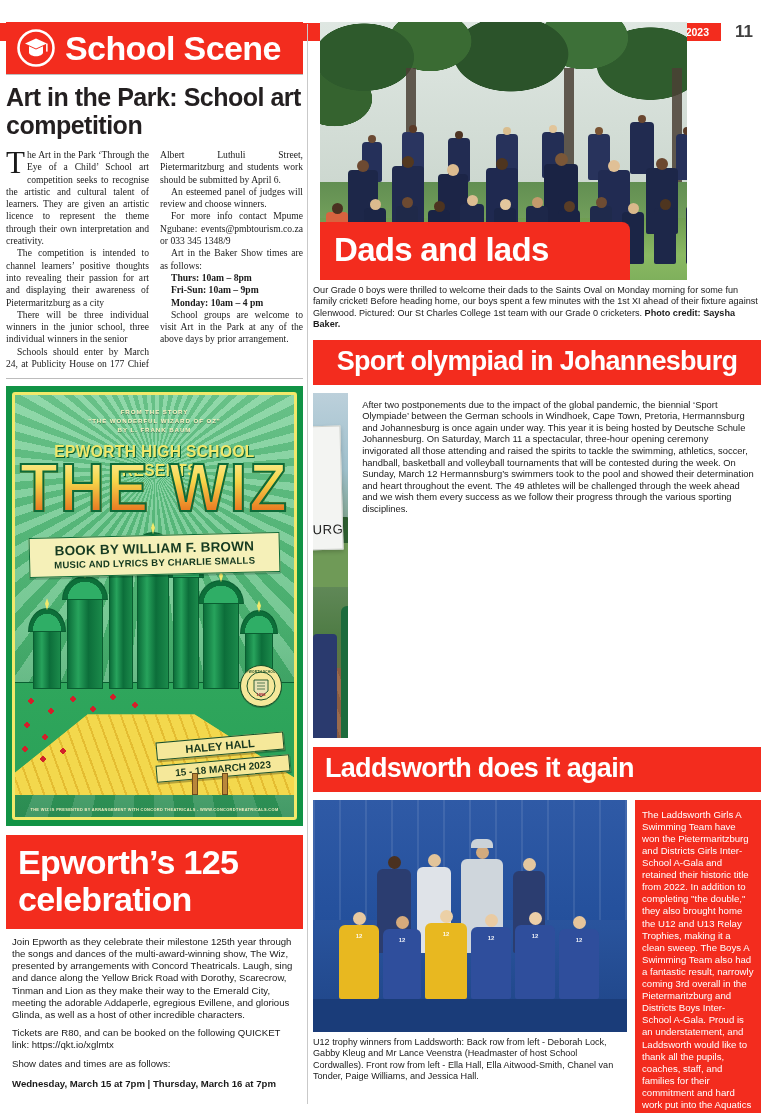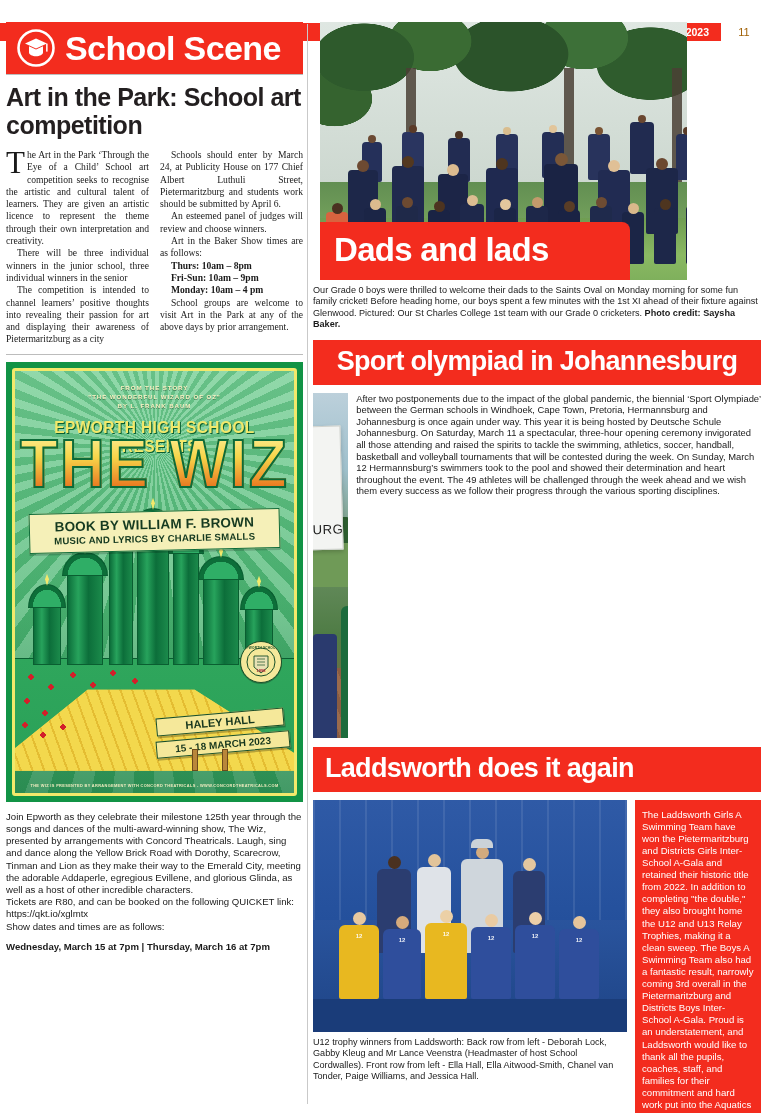--- a/index.html
+++ b/index.html
@@ -39,23 +39,23 @@
     font-size: 10.5px;
     font-weight: bold;
     color: #ffffff;
     padding-right: 12px;
     white-space: nowrap;
   }
   .topbar-page {
     width: 46px;
     height: 18px;
     background: #ffffff;
-    color: #a16207;
-    font-size: 11px;
-    font-weight: normal;
+    color: #404040;
+    font-size: 17px;
+    font-weight: bold;
     display: flex;
     align-items: center;
     justify-content: center;
   }
 
   
   .page {
     position: absolute;
     left: 0; top: 18px;
     width: 767px;
@@ -158,21 +158,21 @@
     border-top: 1px solid #bcbcbc;
     margin: 8px 0 7px 0;
   }
 
   
   .sans-body {
     font-size: 9.6px;
     line-height: 12.2px;
     color: #1a1a1a;
   }
-  .sans-body p { margin: 0; }
+  .sans-body p { margin: 6px; }
   .sans-body p.b { font-weight: bold; }
   .caption {
     font-size: 9.1px;
     line-height: 11.4px;
     color: #1a1a1a;
     margin: 5px 0 0 0;
   }
   .caption b { font-weight: bold; }
 
   
@@ -506,24 +506,25 @@
           <rect x="30.1" y="15.6" width="1.5" height="8" fill="#ffffff"></rect>
         </svg>
       </div>
       <div class="masthead-title">School Scene</div>
     </div>
 
     <h1 class="hl-black">Art in the Park: School art competition</h1>
 
     <div class="serif-cols">
       <p class="first dropcap">The Art in the Park ‘Through the Eye of a Child’ School art competition seeks to recognise the artistic and cultural talent of learners. They are given an artistic licence to represent the theme through their own interpretation and creativity.</p>
+      <p>The competition is intended to channel learners’ positive thoughts into revealing their passion for art and displaying their awareness of Pietermaritzburg as a city</p>
       <p>There will be three individual winners in the junior school, three individual winners in the senior</p>
-      <p>The competition is intended to channel learners’ positive thoughts into revealing their passion for art and displaying their awareness of Pietermaritzburg as a city</p>
       <p>Schools should enter by March 24, at Publicity House on 177 Chief Albert Luthuli Street, Pietermaritzburg and students work should be submitted by April 6.</p>
       <p>An esteemed panel of judges will review and choose winners.</p>
+      <p>For more info contact Mpume Ngubane: events@pmbtourism.co.za or 033 345 1348/9</p>
       <p>Art in the Baker Show times are as follows:</p>
       <p class="nb">Thurs: 10am – 8pm</p>
       <p class="nb">Fri-Sun: 10am – 9pm</p>
       <p class="nb">Monday: 10am – 4 pm</p>
       <p>School groups are welcome to visit Art in the Park at any of the above days by prior arrangement.</p>
     </div>
 
     <hr class="hrule">
 
     <div class="poster">
@@ -576,20 +577,21 @@
           <div class="sign-legs">
             <i style="left:0;"></i>
               <i style="left:30px;"></i>
           </div>
         </div>
 
         <div class="poster-footer">THE WIZ IS PRESENTED BY ARRANGEMENT WITH CONCORD THEATRICALS - WWW.CONCORDTHEATRICALS.COM</div>
       </div>
     </div>
 
+    <div class="hl-red big">Epworth’s 125 celebration</div>
 
     <div class="sans-body" style="margin-top:7px;">
       <p>Join Epworth as they celebrate their milestone 125th year through the songs and dances of the multi-award-winning show, The Wiz, presented by arrangements with Concord Theatricals. Laugh, sing and dance along the Yellow Brick Road with Dorothy, Scarecrow, Tinman and Lion as they make their way to the Emerald City, meeting the adorable Addaperle, egregious Evillene, and glorious Glinda, as well as a host of other incredible characters.</p>
       <p>Tickets are R80, and can be booked on the following QUICKET link: https://qkt.io/xglmtx</p>
       <p>Show dates and times are as follows:</p>
       <p class="b" style="margin-top:8px;">Wednesday, March 15 at 7pm | Thursday, March 16 at 7pm</p>
 
     </div>
   </div>
 

